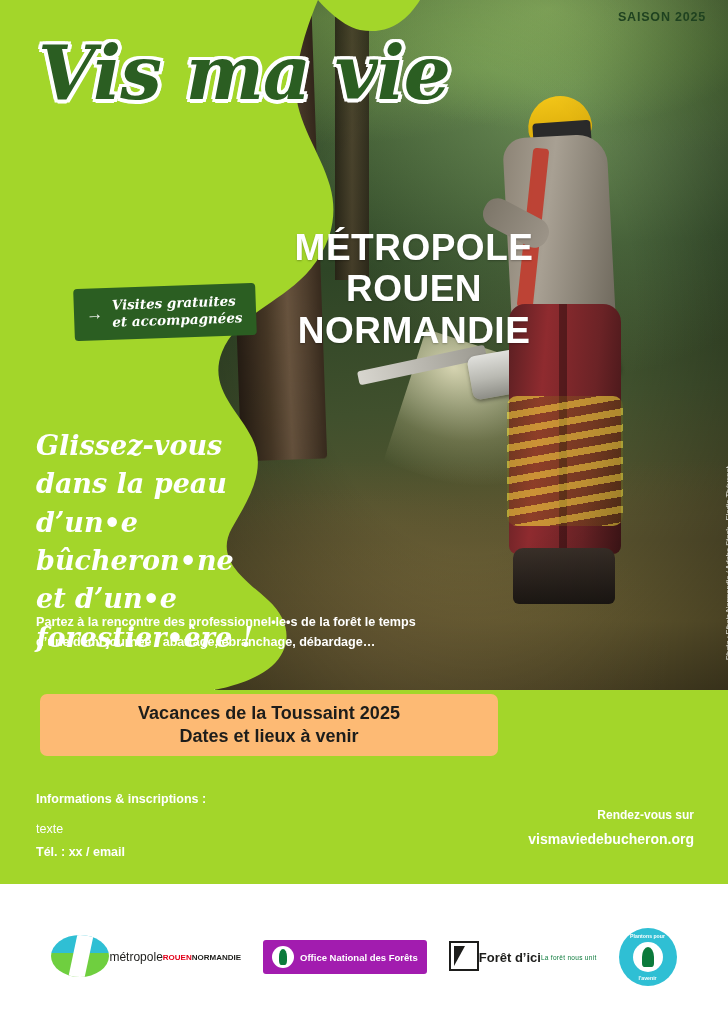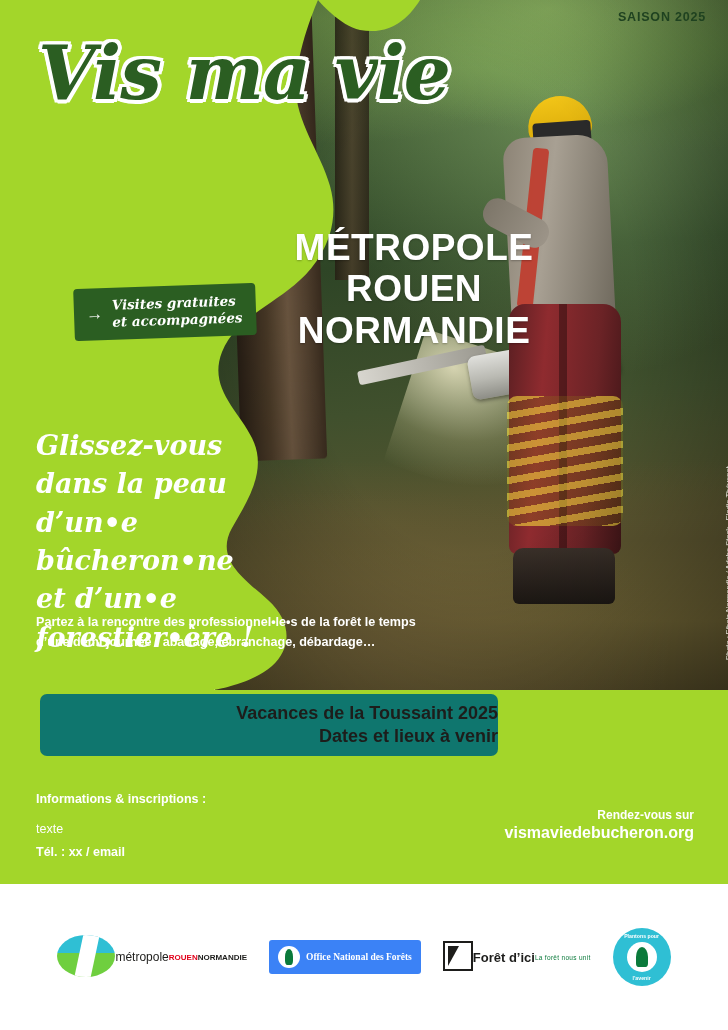--- a/index.html
+++ b/index.html
@@ -184,34 +184,34 @@
   }
 
   .partez {
     position: absolute; left: 36px; top: 612px; width: 490px;
     font-size: 12.6px; font-weight: 700; line-height: 1.62;
     color: #ffffff;
   }
 
   .datebox {
     position: absolute; left: 40px; top: 694px; width: 458px; height: 62px;
-    background: #0f766e; border-radius: 7px;
-    display: flex; flex-direction: column; align-items: flex-end; justify-content: center;
+    background: #fdba74; border-radius: 7px;
+    display: flex; flex-direction: column; align-items: center; justify-content: center;
   }
   .datebox .l1 { font-size: 18px; font-weight: 700; color: #1d1d1b; }
   .datebox .l2 { font-size: 18px; font-weight: 700; color: #1d1d1b; margin-top: 2px; }
 
   .infos { position: absolute; left: 36px; top: 792px; color: #ffffff; }
   .infos .l1 { font-size: 12.5px; font-weight: 700; }
   .infos .l2 { font-size: 12.5px; font-weight: 400; margin-top: 16px; }
   .infos .l3 { font-size: 12.5px; font-weight: 700; margin-top: 9px; }
 
   .rdv { position: absolute; right: 34px; top: 808px; text-align: right; color: #ffffff; }
   .rdv .l1 { font-size: 12px; font-weight: 700; }
-  .rdv .l2 { font-size: 16px; font-weight: 700; margin-top: 2px; }
+  .rdv .l2 { font-size: 14px; font-weight: 700; margin-top: 9px; }
 
   .credit {
     position: absolute; right: 4px; top: 520px;
     font-size: 7.5px; color: #e8e8e0;
     transform: rotate(-90deg); transform-origin: right top;
     white-space: nowrap;
     width: 140px; text-align: left;
   }
 
   
@@ -241,22 +241,22 @@
   }
   .metro .disc:after {
     content:""; position:absolute; left: 22px; top: -6px; width: 16px; height: 54px;
     background: #ffffff; transform: rotate(12deg);
   }
   .metro .m1 { font-size: 12px; color: #1d1d1b; }
   .metro .m2 { font-size: 8px; font-weight: 700; color: #1d1d1b; }
   .metro .m2 b { color: #e2001a; }
 
   .onf {
-    background: #3b82f6; color: #fff; border-radius: 3px;
-    padding: 6px 9px; display: flex; align-items: center; gap: 6px; font-family: Liberation Serif, serif;
+    background: #a21caf; color: #fff; border-radius: 3px;
+    padding: 6px 9px; display: flex; align-items: center; gap: 6px;
   }
   .onf .tree {
     width: 22px; height: 22px; border-radius: 50%;
     background: #fff; position: relative;
   }
   .onf .tree:after {
     content: ""; position: absolute; left: 7px; top: 3px; width: 8px; height: 16px;
     background: #0b7a3b; border-radius: 50% 50% 30% 30%;
   }
   .onf .lbl { font-size: 9.5px; font-weight: 700; white-space: nowrap; }

